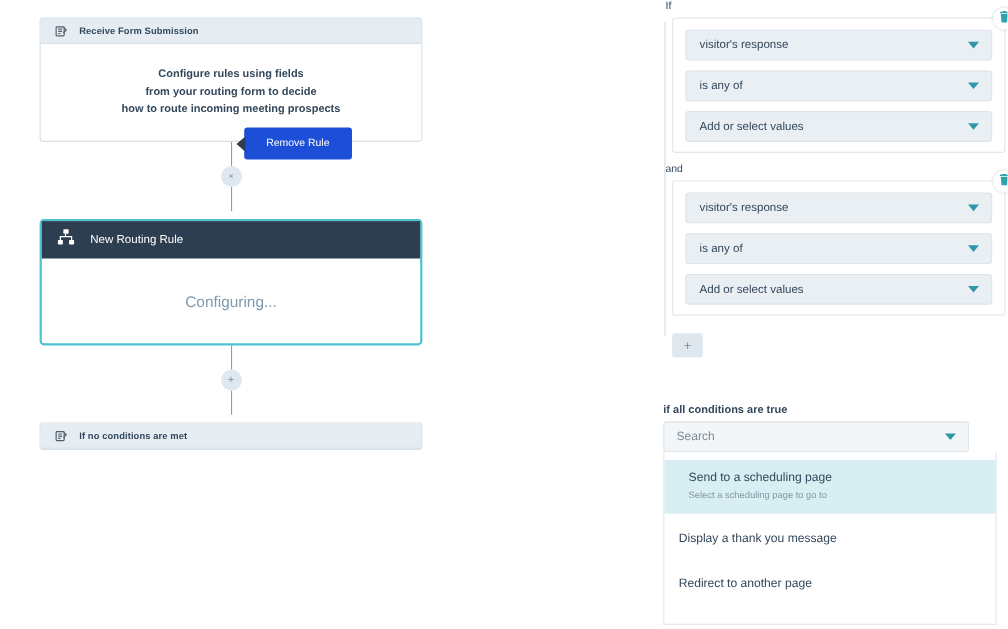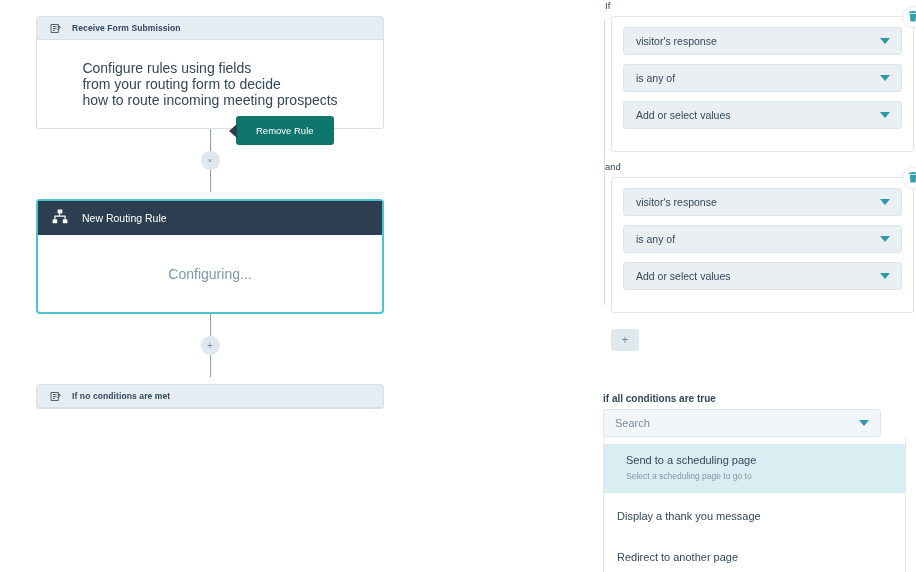--- a/index.html
+++ b/index.html
@@ -50,24 +50,25 @@
   }
   .card-body {
     padding: 20px 14px;
     min-height: 86px;
     box-sizing: border-box;
     display: flex;
     align-items: center;
     justify-content: center;
   }
   .body-lines {
-    text-align: left;
-    font-size: 14px;
+    text-align: center;
+    font-size: 10px;
     line-height: 16px;
     color: #33475b;
+    font-weight: bold;
   }
 
   
   .form-icon { width: 13px; height: 13px; display:block; }
 
   
   .connector {
     width: 348px;
     display: flex;
     flex-direction: column;
@@ -90,23 +91,23 @@
     font-size: 10px;
     line-height: 1;
     position: relative;
     z-index: 3;
   }
   .node-circle.small-x { font-size: 8px; }
 
   
   #remove-rule-tooltip {
     position: absolute;
-    left: 200px;
+    left: 186px;
     top: -13px;
-    background: #0f766e;
+    background: #1d4ed8;
     color: #ffffff;
     font-size: 9.5px;
     padding: 9px 20px;
     border-radius: 3px;
     white-space: nowrap;
     z-index: 5;
   }
   #remove-rule-tooltip::before {
     content: "";
     position: absolute;
@@ -176,21 +177,21 @@
     color: #33475b;
     margin: 0 0 4px 2px;
     line-height: 12px;
   }
 
   .condition-group {
     position: relative;
     background: #ffffff;
     border: 1px solid #e1e7eb;
     border-radius: 3px;
-    padding: 10px 11px 22px 11px;
+    padding: 10px 11px 9px 11px;
     box-sizing: border-box;
     width: 303px;
   }
 
   .delete-badge {
     position: absolute;
     right: -10px;
     top: -10px;
     width: 20px;
     height: 20px;

